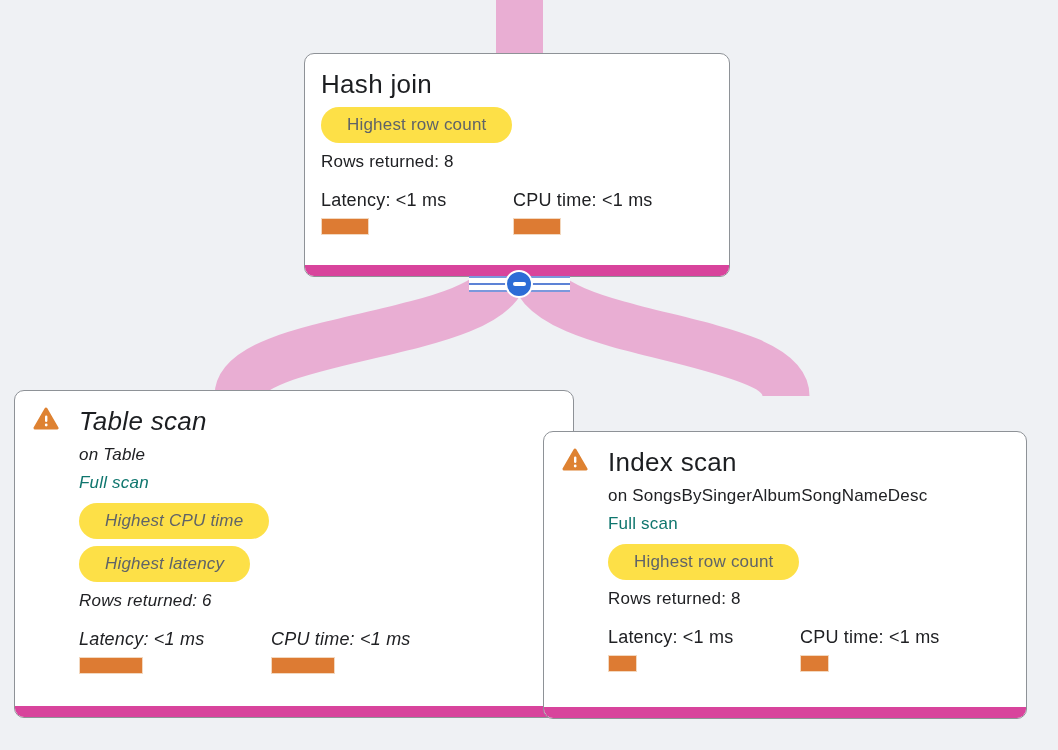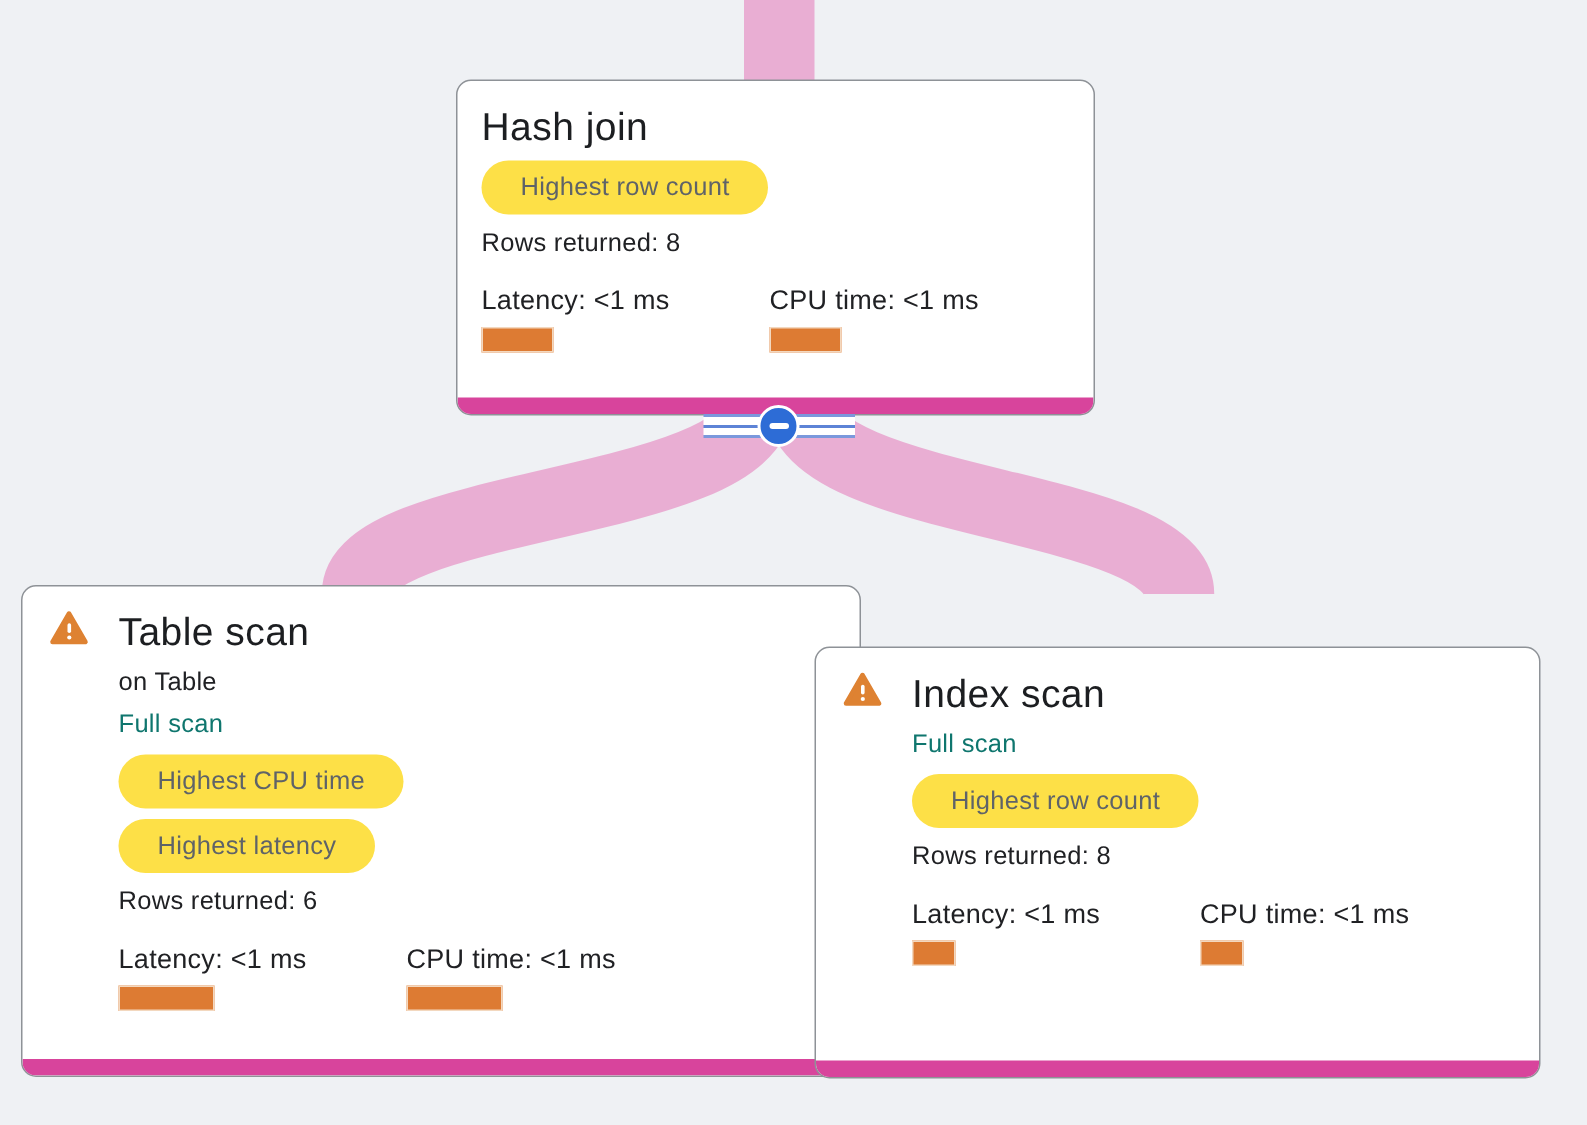--- a/index.html
+++ b/index.html
@@ -33,21 +33,21 @@
     overflow: hidden;
     z-index: 1;
   }
   .node-footer {
     position: absolute;
     left: 0; right: 0; bottom: 0;
     height: 11px;
     background: #d8449c;
   }
   #node-hash-join  { left: 304px; top: 53px;  width: 426px; height: 224px; }
-  #node-table-scan { left: 14px;  top: 390px; width: 560px; height: 328px; }
+  #node-table-scan { left: 14px;  top: 390px; width: 560px; height: 328px; font-style: italic; }
   #node-index-scan { left: 543px; top: 390px; width: 484px; height: 288px; margin-top: 41px; }
 
   .node-content { padding: 17px 16px 0 16px; }
   .node-content.indented { padding-left: 64px; }
 
   .warning-wrap {
     position: absolute;
     left: 18px; top: 16px;
     width: 26px; height: 24px;
   }
@@ -202,20 +202,21 @@
 <div class="node" id="node-index-scan">
   <div class="warning-wrap">
     <svg width="26" height="24" viewBox="0 0 26 24">
       <path d="M13 2 L24 21 H2 Z" fill="#de8232" stroke="#de8232" stroke-width="3" stroke-linejoin="round"></path>
       <rect x="12" y="8.5" width="2.4" height="6.5" rx="1.2" fill="#ffffff"></rect>
       <circle cx="13.2" cy="18" r="1.4" fill="#ffffff"></circle>
     </svg>
   </div>
   <div class="node-content indented">
     <h2 class="node-title">Index scan</h2>
+    <div class="node-subtitle">on SongsBySingerAlbumSongNameDesc</div>
     <div class="node-scantype">Full scan</div>
     <span class="badge">Highest row count</span>
     <div class="rows-returned">Rows returned: 8</div>
     <div class="metrics">
       <div class="metric-col">
         <div class="metric-label">Latency: &lt;1 ms</div>
         <div class="metric-bar" style="width:27px"></div>
       </div>
       <div class="metric-col">
         <div class="metric-label">CPU time: &lt;1 ms</div>

